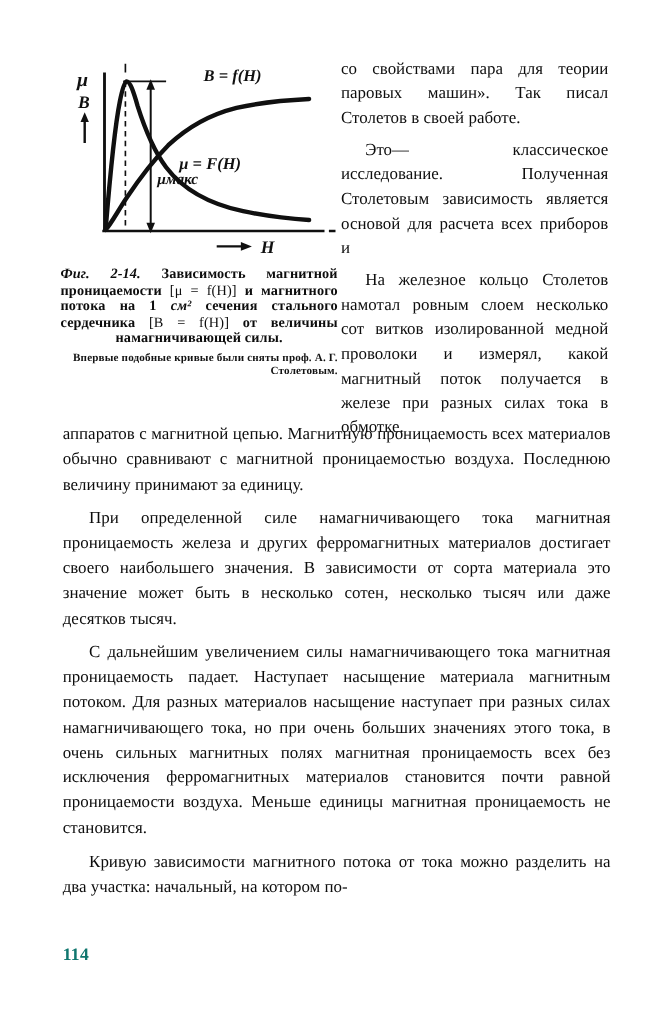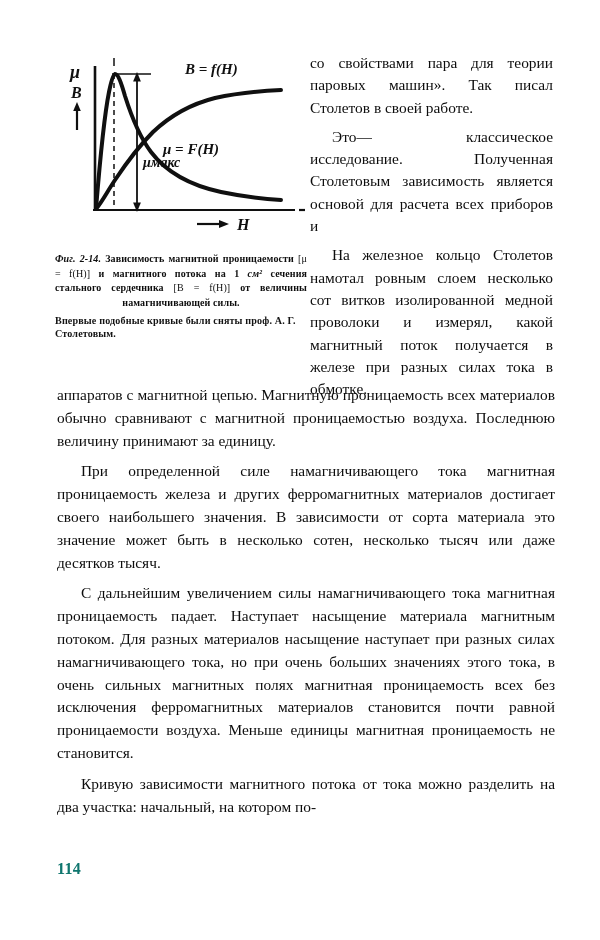--- a/index.html
+++ b/index.html
@@ -41,23 +41,23 @@
   }
 
   .figure-graphic {
     width: 252px;
     height: 180px;
     display: block;
   }
 
   .fig-caption {
     width: 252px;
-    margin-top: 20px;
-    font-family: "Liberation Serif", "DejaVu Serif", serif;
-    font-size: 10px;
+    margin-top: 10px;
+    font-family: "Liberation Serif", "DejaVu Serif", serif;
+    font-size: 13px;
     line-height: 14.6px;
     font-weight: bold;
     text-align: justify;
     text-align-last: center;
     color: #0d0d0d;
     letter-spacing: 0.1px;
   }
   .fig-caption .fignum {
     font-style: italic;
     font-weight: bold;
@@ -70,21 +70,21 @@
     font-style: italic;
     font-weight: bold;
   }
 
   .fig-subcaption {
     width: 252px;
     margin-top: 5px;
     font-size: 10.1px;
     line-height: 12.4px;
     font-weight: bold;
-    text-align: left;
+    text-align: right;
     color: #131313;
     letter-spacing: 0.15px;
   }
 
   .column-right {
     position: absolute;
     left: 255px;
     top: 0px;
     width: 243px;
     font-size: 15.4px;

